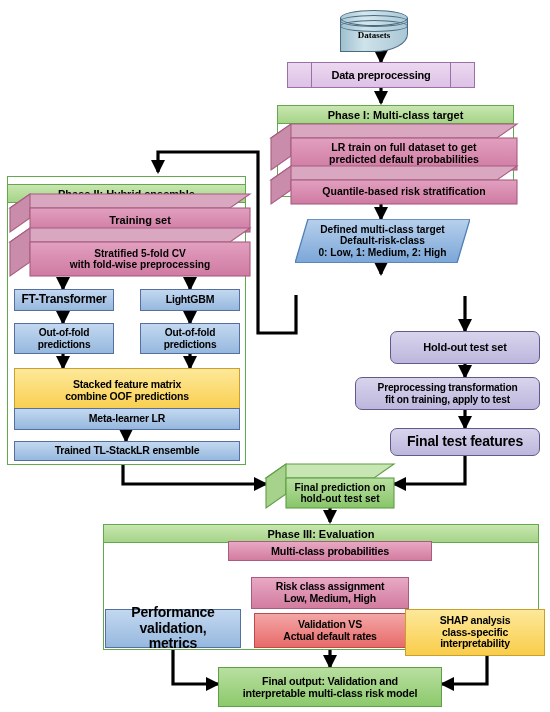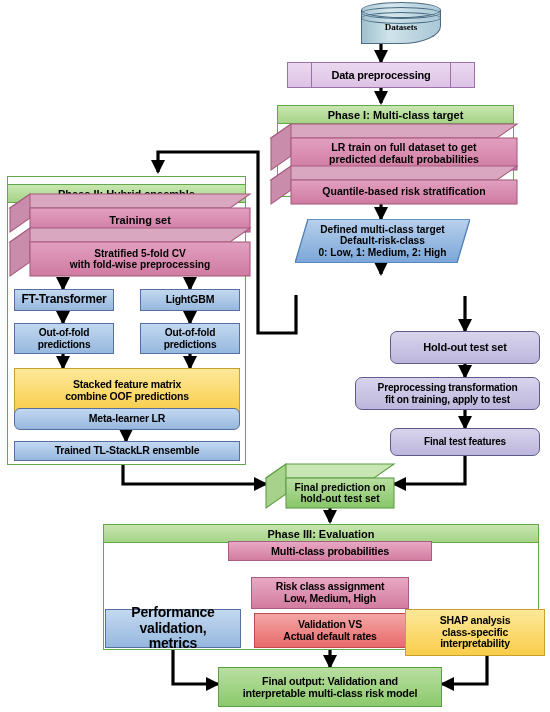--- a/index.html
+++ b/index.html
@@ -107,21 +107,21 @@
 
       <path d="M 487 656 L 487 684 L 442 684"></path>
     </g>
 
     <g stroke="#000" stroke-width="3.2" fill="none">
       <path d="M 330 553 L 228 553"></path>
       <path d="M 330 553 L 432 553"></path>
     </g>
   </svg>
 
-  <div class="cyl" style="left:340px;top:2px;width:80px;height:42px;margin-left:21px;">
+  <div class="cyl" style="left:340px;top:10px;width:68px;height:42px;">
     <div class="cbody"></div>
     <div class="ctop"></div>
     <div class="cring" style="top:5px;"></div>
     <div class="cring" style="top:10px;"></div>
     <div class="clabel" style="font-family:'Liberation Serif',serif;">Datasets</div>
   </div>
 
   <div class="node rect purplebar" style="left:287px;top:62px;width:188px;height:26px;font-size:11px;">
     <span>Data preprocessing</span>
   </div>
@@ -234,38 +234,38 @@
   <div class="node rect blue" style="left:140px;top:323px;width:100px;height:31px;font-size:10.2px;white-space:pre-line;">
     <span style="white-space:pre-line;">Out-of-fold
 predictions</span>
   </div>
 
   <div class="node rect yellow" style="left:14px;top:368px;width:226px;height:45px;font-size:10.5px;">
     <span style="white-space:pre-line;">Stacked feature matrix
 combine OOF predictions</span>
   </div>
 
-  <div class="node rect blue" style="left:14px;top:408px;width:226px;height:22px;font-size:10.5px;border-radius:6px;">
+  <div class="node rect blue" style="left:14px;top:408px;width:226px;height:22px;font-size:10.5px;">
     <span>Meta-learner LR</span>
   </div>
 
   <div class="node rect blue" style="left:14px;top:441px;width:226px;height:20px;font-size:10.5px;">
     <span>Trained TL-StackLR ensemble</span>
   </div>
 
   <div class="node lav" style="left:390px;top:331px;width:150px;height:33px;font-size:11px;">
     <span>Hold-out test set</span>
   </div>
 
   <div class="node lav" style="left:355px;top:377px;width:185px;height:33px;font-size:10.2px;">
     <span style="white-space:pre-line;">Preprocessing transformation
 fit on training, apply to test</span>
   </div>
 
-  <div class="node lav" style="left:390px;top:428px;width:150px;height:28px;font-size:10px;">
+  <div class="node lav" style="left:390px;top:428px;width:150px;height:28px;font-size:14px;">
     <span>Final test features</span>
   </div>
 
   <div class="box3d" style="left:266px;top:464px;width:128px;height:44px;">
     <svg width="128" height="44">
       <linearGradient id="gg1" x1="0" y1="0" x2="0" y2="1">
         <stop offset="0" stop-color="#b8dfa0"></stop>
           <stop offset="1" stop-color="#88c569"></stop>
       </linearGradient>
       <polygon points="0,14 20,0 128,0 108,14" fill="#c8e6b4" stroke="#5e9e44" stroke-width="1.1"></polygon>

